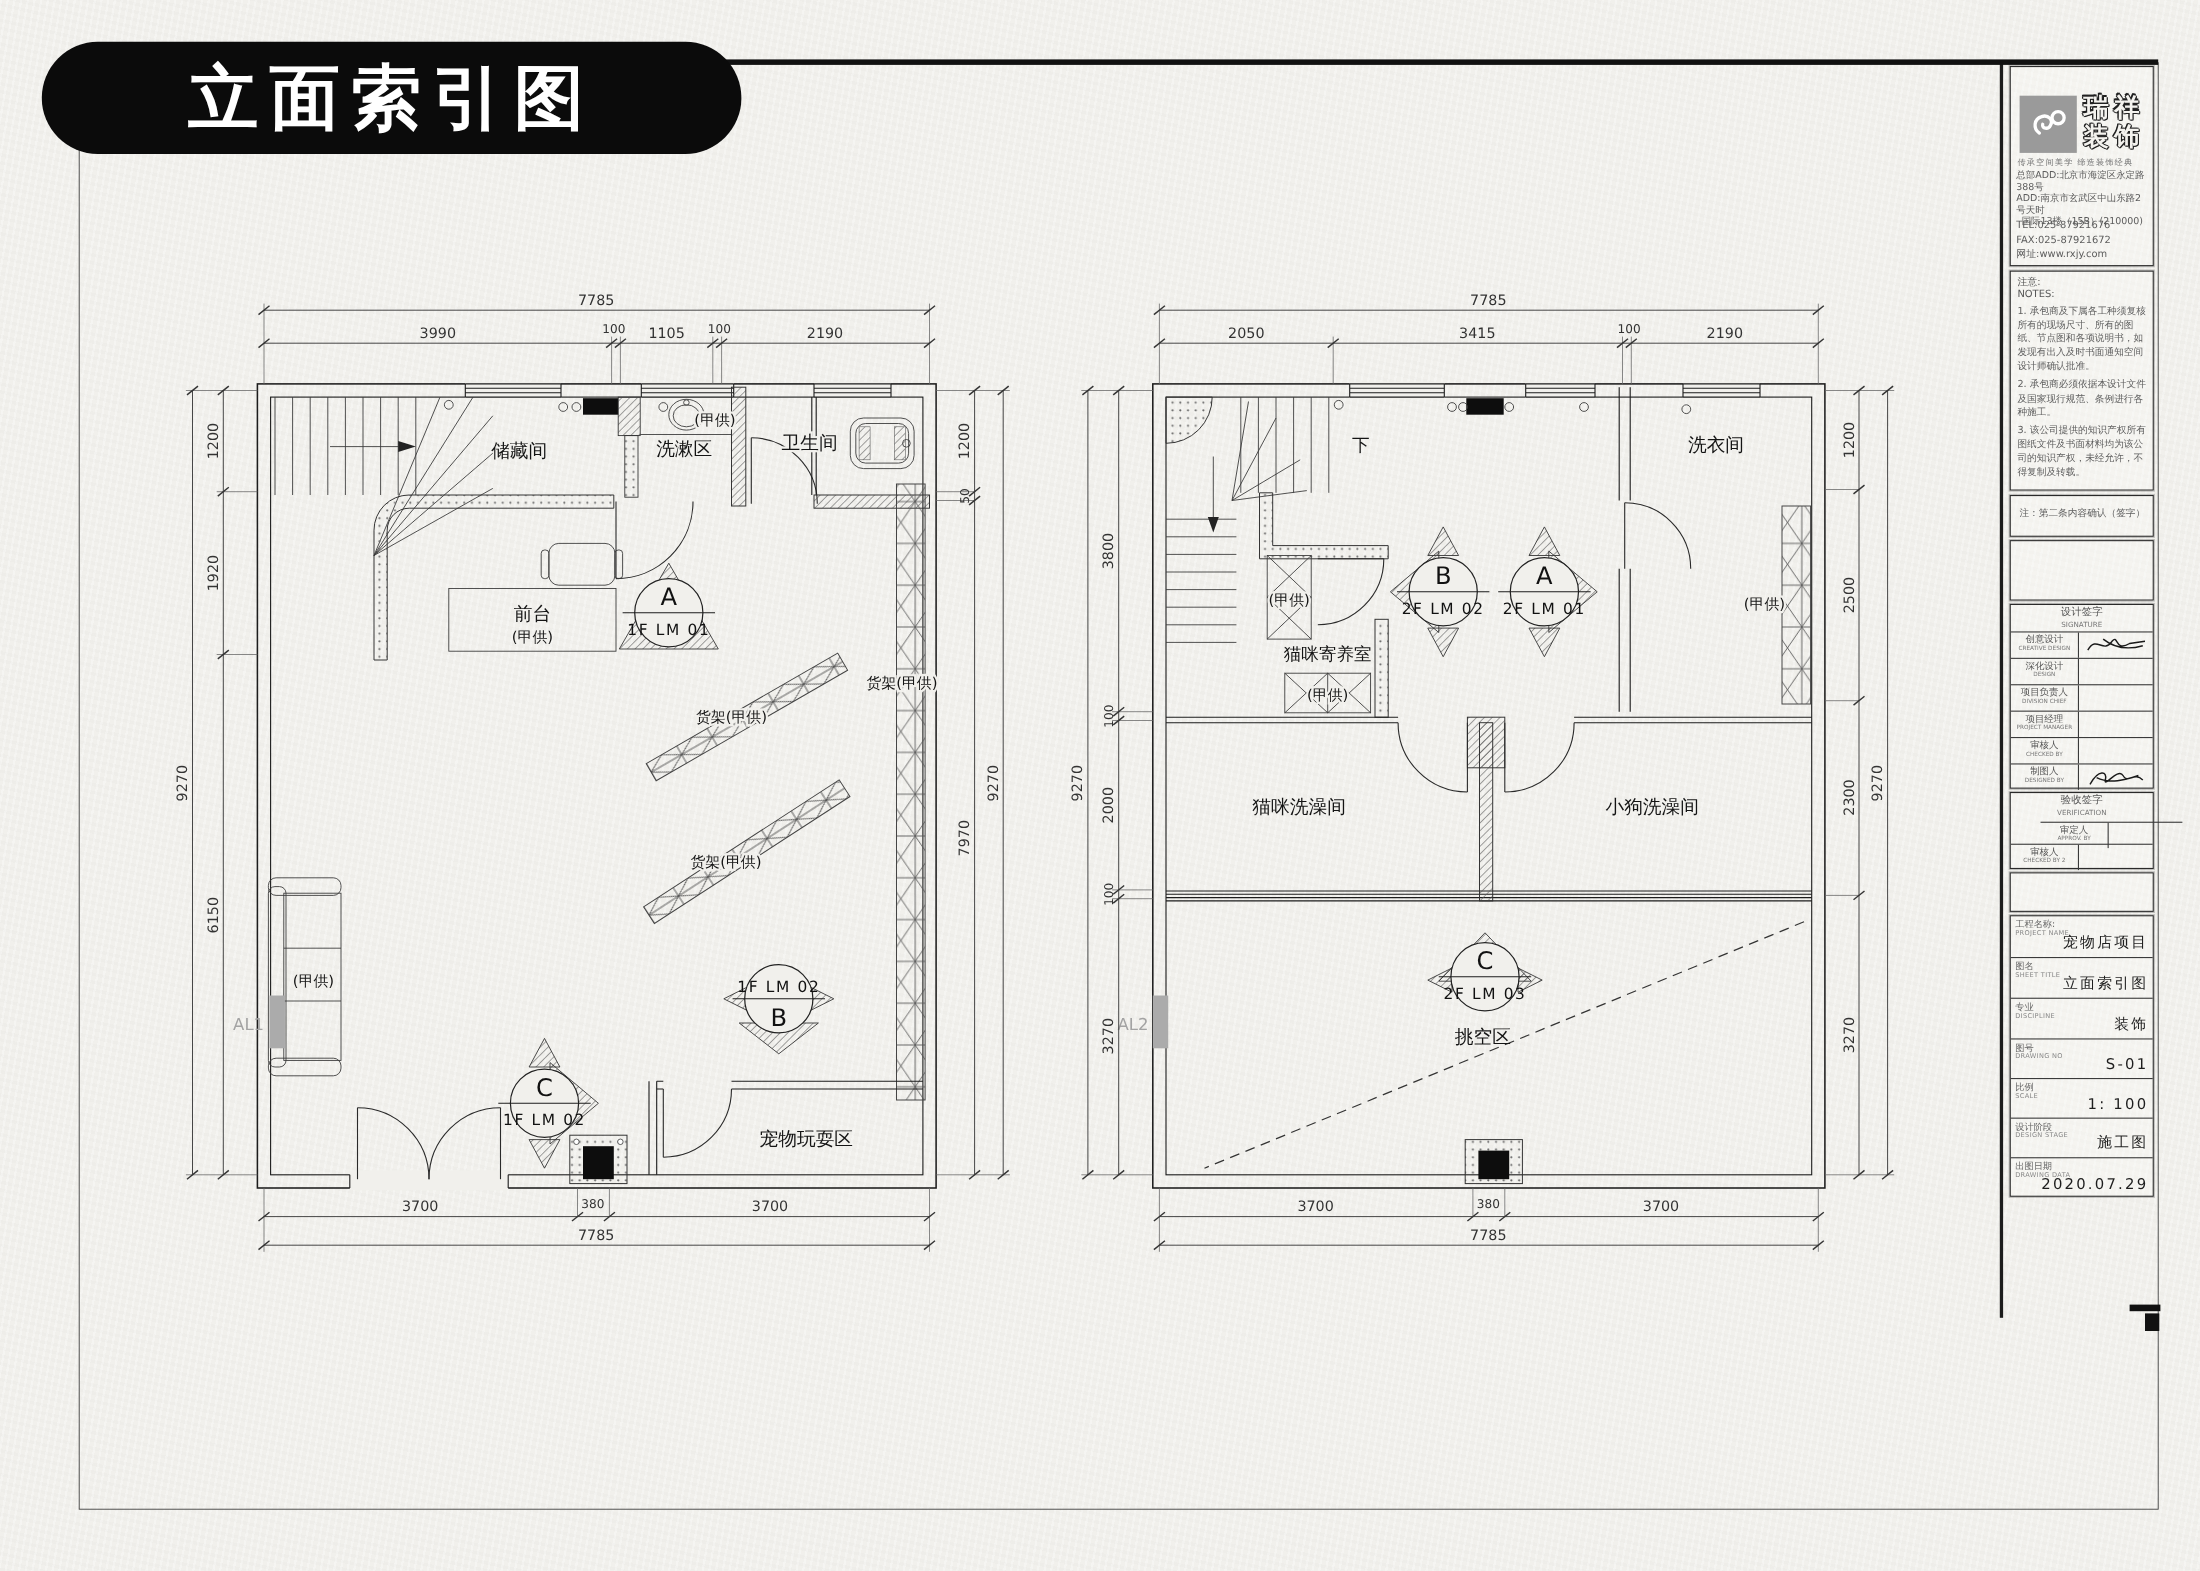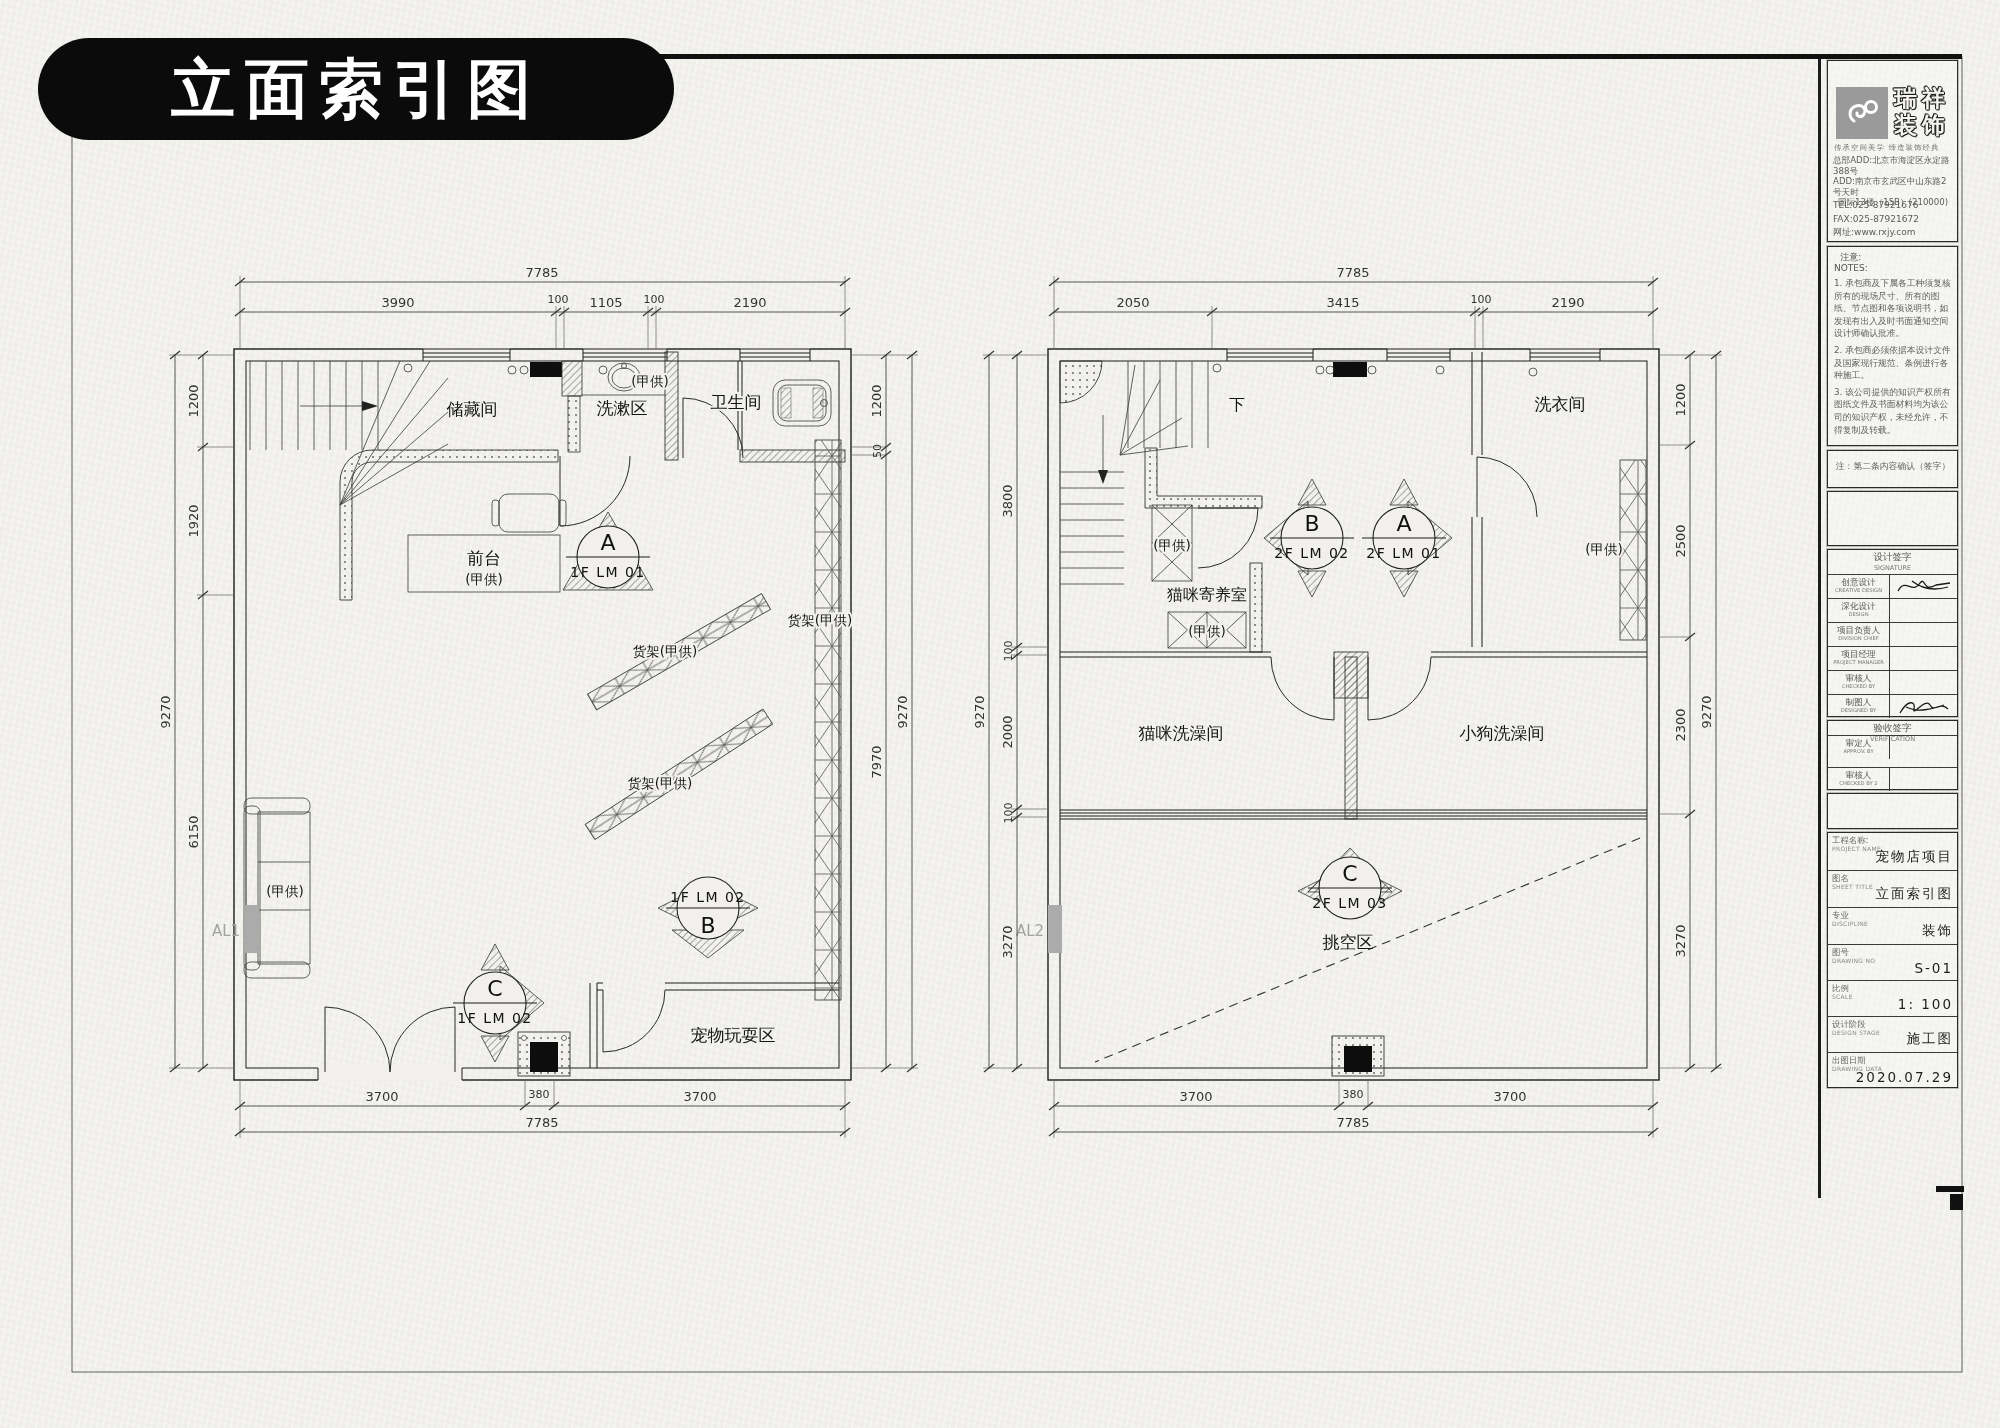--- a/index.html
+++ b/index.html
@@ -22,21 +22,21 @@
   .top-rule{left:520px;top:54px;width:1442px;height:5px;background:#111;z-index:2;}
   
   .tb-box{position:absolute;left:1827px;width:131px;border:1.6px solid #2a2a2a;box-shadow:0 0 0 1px rgba(40,40,40,.25);box-sizing:border-box;background:rgba(252,252,250,.35);}
   .tb-divider{left:1818px;top:57px;width:3px;height:1141px;background:#1c1c1c;}
   .co-logo{position:absolute;left:8px;top:26px;width:52px;height:52px;background:#9a9a9a;}
   .co-name{position:absolute;left:66px;top:24px;font-size:23px;line-height:27px;font-weight:bold;letter-spacing:5px;
     color:#f4f3ef;text-shadow:0 0 1px #222,1px 0 #222,-1px 0 #222,0 1px #222,0 -1px #222,1px 1px #222,-1px -1px #222;}
   .co-tag{position:absolute;left:6px;top:82px;width:118px;font-size:7.5px;color:#777;letter-spacing:1px;white-space:nowrap;}
   .co-addr{position:absolute;left:5px;top:94px;width:120px;font-size:8.6px;line-height:10.5px;color:#5c5c5c;}
   .co-tel{position:absolute;left:5px;top:138px;width:120px;font-size:9px;line-height:13.5px;color:#5c5c5c;}
-  .nt-head{position:absolute;left:6px;top:5px;font-size:9px;color:#555;line-height:11px;text-align:center;}
+  .nt-head{position:absolute;left:6px;top:5px;font-size:9px;color:#555;line-height:11px;}
   .nt-body{position:absolute;left:6px;top:30px;width:117px;font-size:8.8px;line-height:12.6px;color:#5f5f5f;}
   .nt-body p{margin:0 0 4px 0;}
   .sm-note{position:absolute;left:4px;top:10px;width:122px;font-size:8.8px;color:#5f5f5f;text-align:center;}
   .sig-head{position:absolute;left:0;top:2px;width:100%;text-align:center;font-size:9.5px;color:#555;line-height:10.5px;}
   .sig-row{position:absolute;left:0;width:100%;height:24px;border-top:1px solid #3a3a3a;box-sizing:border-box;}
   .sig-cell-l{position:absolute;left:0;top:0;width:62px;height:100%;border-right:1px solid #3a3a3a;box-sizing:border-box;text-align:center;}
   .sig-cn{font-size:8.6px;color:#555;line-height:9px;margin-top:3px;}
   .sig-en{font-size:5.8px;color:#777;line-height:7px;transform:scale(.9);}
   .sig-scribble{position:absolute;left:64px;top:0;}
   .pr-row{position:absolute;left:0;width:100%;border-top:1px solid #3a3a3a;box-sizing:border-box;}
@@ -597,21 +597,21 @@
           <path d="M8,18 C16,4 24,6 22,14 C20,22 34,2 38,10 C42,18 48,6 56,14 M14,12 C26,18 40,14 52,10" stroke="#1a1a1a" stroke-width="1.3" fill="none"></path>
         </svg>
     </div>
   </div>
 
   <div class="tb-box" style="top:720px;height:70px;">
     <div class="sig-head">
       <div>验收签字</div>
       <div style="font-size:6.5px;color:#777">VERIFICATION</div>
     </div>
-    <div class="sig-row" style="top:14px;">
+    <div class="sig-row" style="top:26px;margin-left:27px;">
       <div class="sig-cell-l">
           <div class="sig-cn">审定人</div>
           <div class="sig-en">APPROV. BY</div>
         </div>
     </div>
     <div class="sig-row" style="top:46px;">
       <div class="sig-cell-l">
           <div class="sig-cn">审核人</div>
           <div class="sig-en">CHECKED BY 2</div>
         </div>

